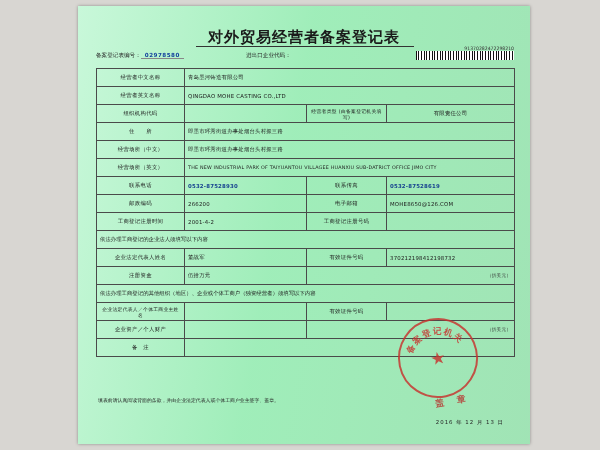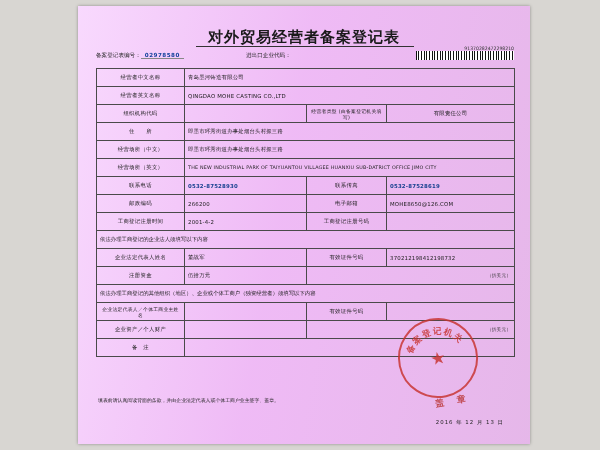--- a/index.html
+++ b/index.html
@@ -6,21 +6,21 @@
   body{
     width:600px;height:450px;
     background:#d8d6d2;
     font-family:"DejaVu Sans", sans-serif;
     overflow:hidden;
   }
   .page{
     position:absolute;
     left:78px; top:6px;
     width:452px; height:438px;
-    background:#f0abfc;
+    background:#86efac;
     box-shadow:0 0 3px rgba(0,0,0,.35);
     overflow:hidden;
   }
   .page:before{
     content:"";
     position:absolute;left:0;top:0;width:100%;height:100%;
     background:linear-gradient(100deg, rgba(255,255,255,.55) 0%, rgba(236,233,226,.25) 45%, rgba(210,206,198,.35) 100%);
     pointer-events:none;
   }
   .doc-title{

